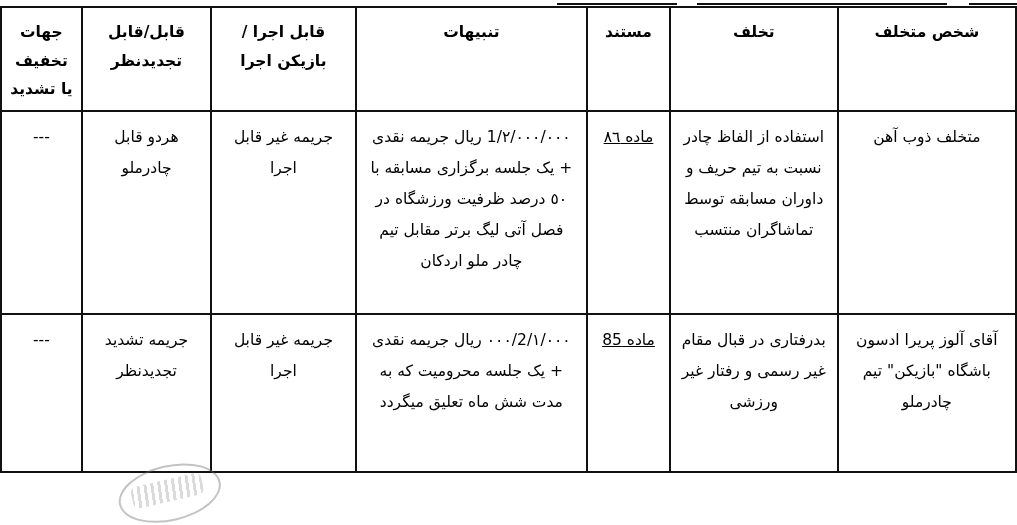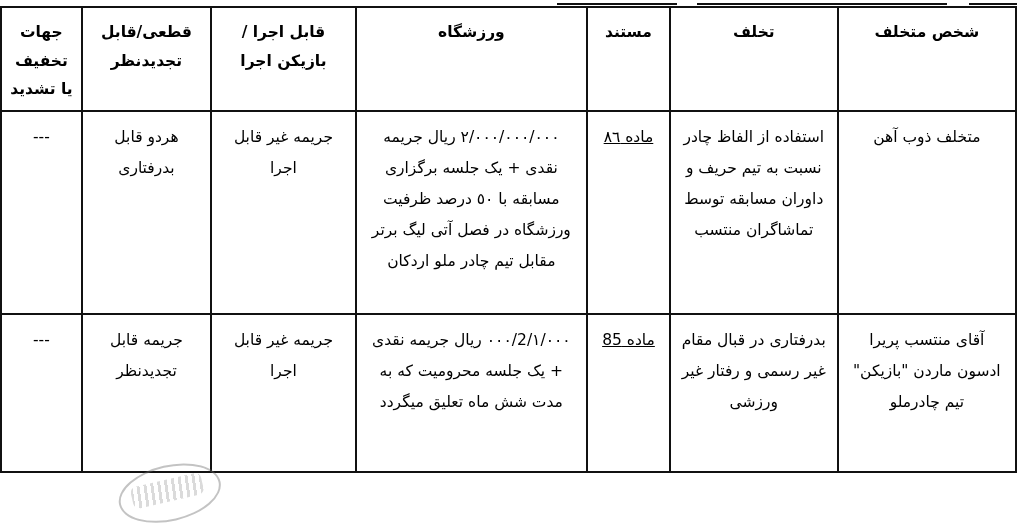--- a/index.html
+++ b/index.html
@@ -126,43 +126,43 @@
       <col class="c-warn">
       <col class="c-exec">
       <col class="c-final">
       <col class="c-mitig">
     </colgroup>
     <thead>
       <tr>
         <th>شخص متخلف</th>
         <th>تخلف</th>
         <th>مستند</th>
-        <th>ورزشگاه</th>
+        <th>تنبیهات</th>
         <th>قابل اجرا /بازیکن اجرا</th>
-        <th>قطعی/قابل تجدیدنظر</th>
+        <th>قابل/قابل تجدیدنظر</th>
         <th>جهات تخفیف یا تشدید</th>
       </tr>
     </thead>
     <tbody>
       <tr class="row-1">
         <td class="cell-person">متخلف ذوب آهن</td>
         <td class="cell-offense">استفاده از الفاظ چادر نسبت به تیم حریف و داوران مسابقه توسط تماشاگران منتسب</td>
         <td class="cell-doc">ماده ٨٦</td>
-        <td class="cell-warn">٢/٠٠٠/٠٠٠/٠٠٠ ریال جریمه نقدی + یک جلسه برگزاری مسابقه با ٥٠ درصد ظرفیت ورزشگاه در فصل آتی لیگ برتر مقابل تیم چادر ملو اردکان</td>
+        <td class="cell-warn">٢/٠٠٠/٠٠٠/1 ریال جریمه نقدی + یک جلسه برگزاری مسابقه با ٥٠ درصد ظرفیت ورزشگاه در فصل آتی لیگ برتر مقابل تیم چادر ملو اردکان</td>
         <td class="cell-exec">جریمه غیر قابل اجرا</td>
-        <td class="cell-final">هردو قابل بدرفتاری</td>
+        <td class="cell-final">هردو قابل چادرملو</td>
         <td class="cell-mitig">---</td>
       </tr>
       <tr class="row-2">
-        <td class="cell-person">آقای منتسب پریرا ادسون ماردن "بازیکن" تیم چادرملو</td>
+        <td class="cell-person">آقای آلوز پریرا ادسون باشگاه "بازیکن" تیم چادرملو</td>
         <td class="cell-offense">بدرفتاری در قبال مقام غیر رسمی و رفتار غیر ورزشی</td>
         <td class="cell-doc">ماده 85</td>
         <td class="cell-warn">١/٠٠٠/2/٠٠٠ ریال جریمه نقدی + یک جلسه محرومیت که به مدت شش ماه تعلیق میگردد</td>
         <td class="cell-exec">جریمه غیر قابل اجرا</td>
-        <td class="cell-final">جریمه قابل تجدیدنظر</td>
+        <td class="cell-final">جریمه تشدید تجدیدنظر</td>
         <td class="cell-mitig">---</td>
       </tr>
     </tbody>
   </table>
 
   <div class="stamp">
     <div class="ring"></div>
     <div class="ink"></div>
   </div>
 

